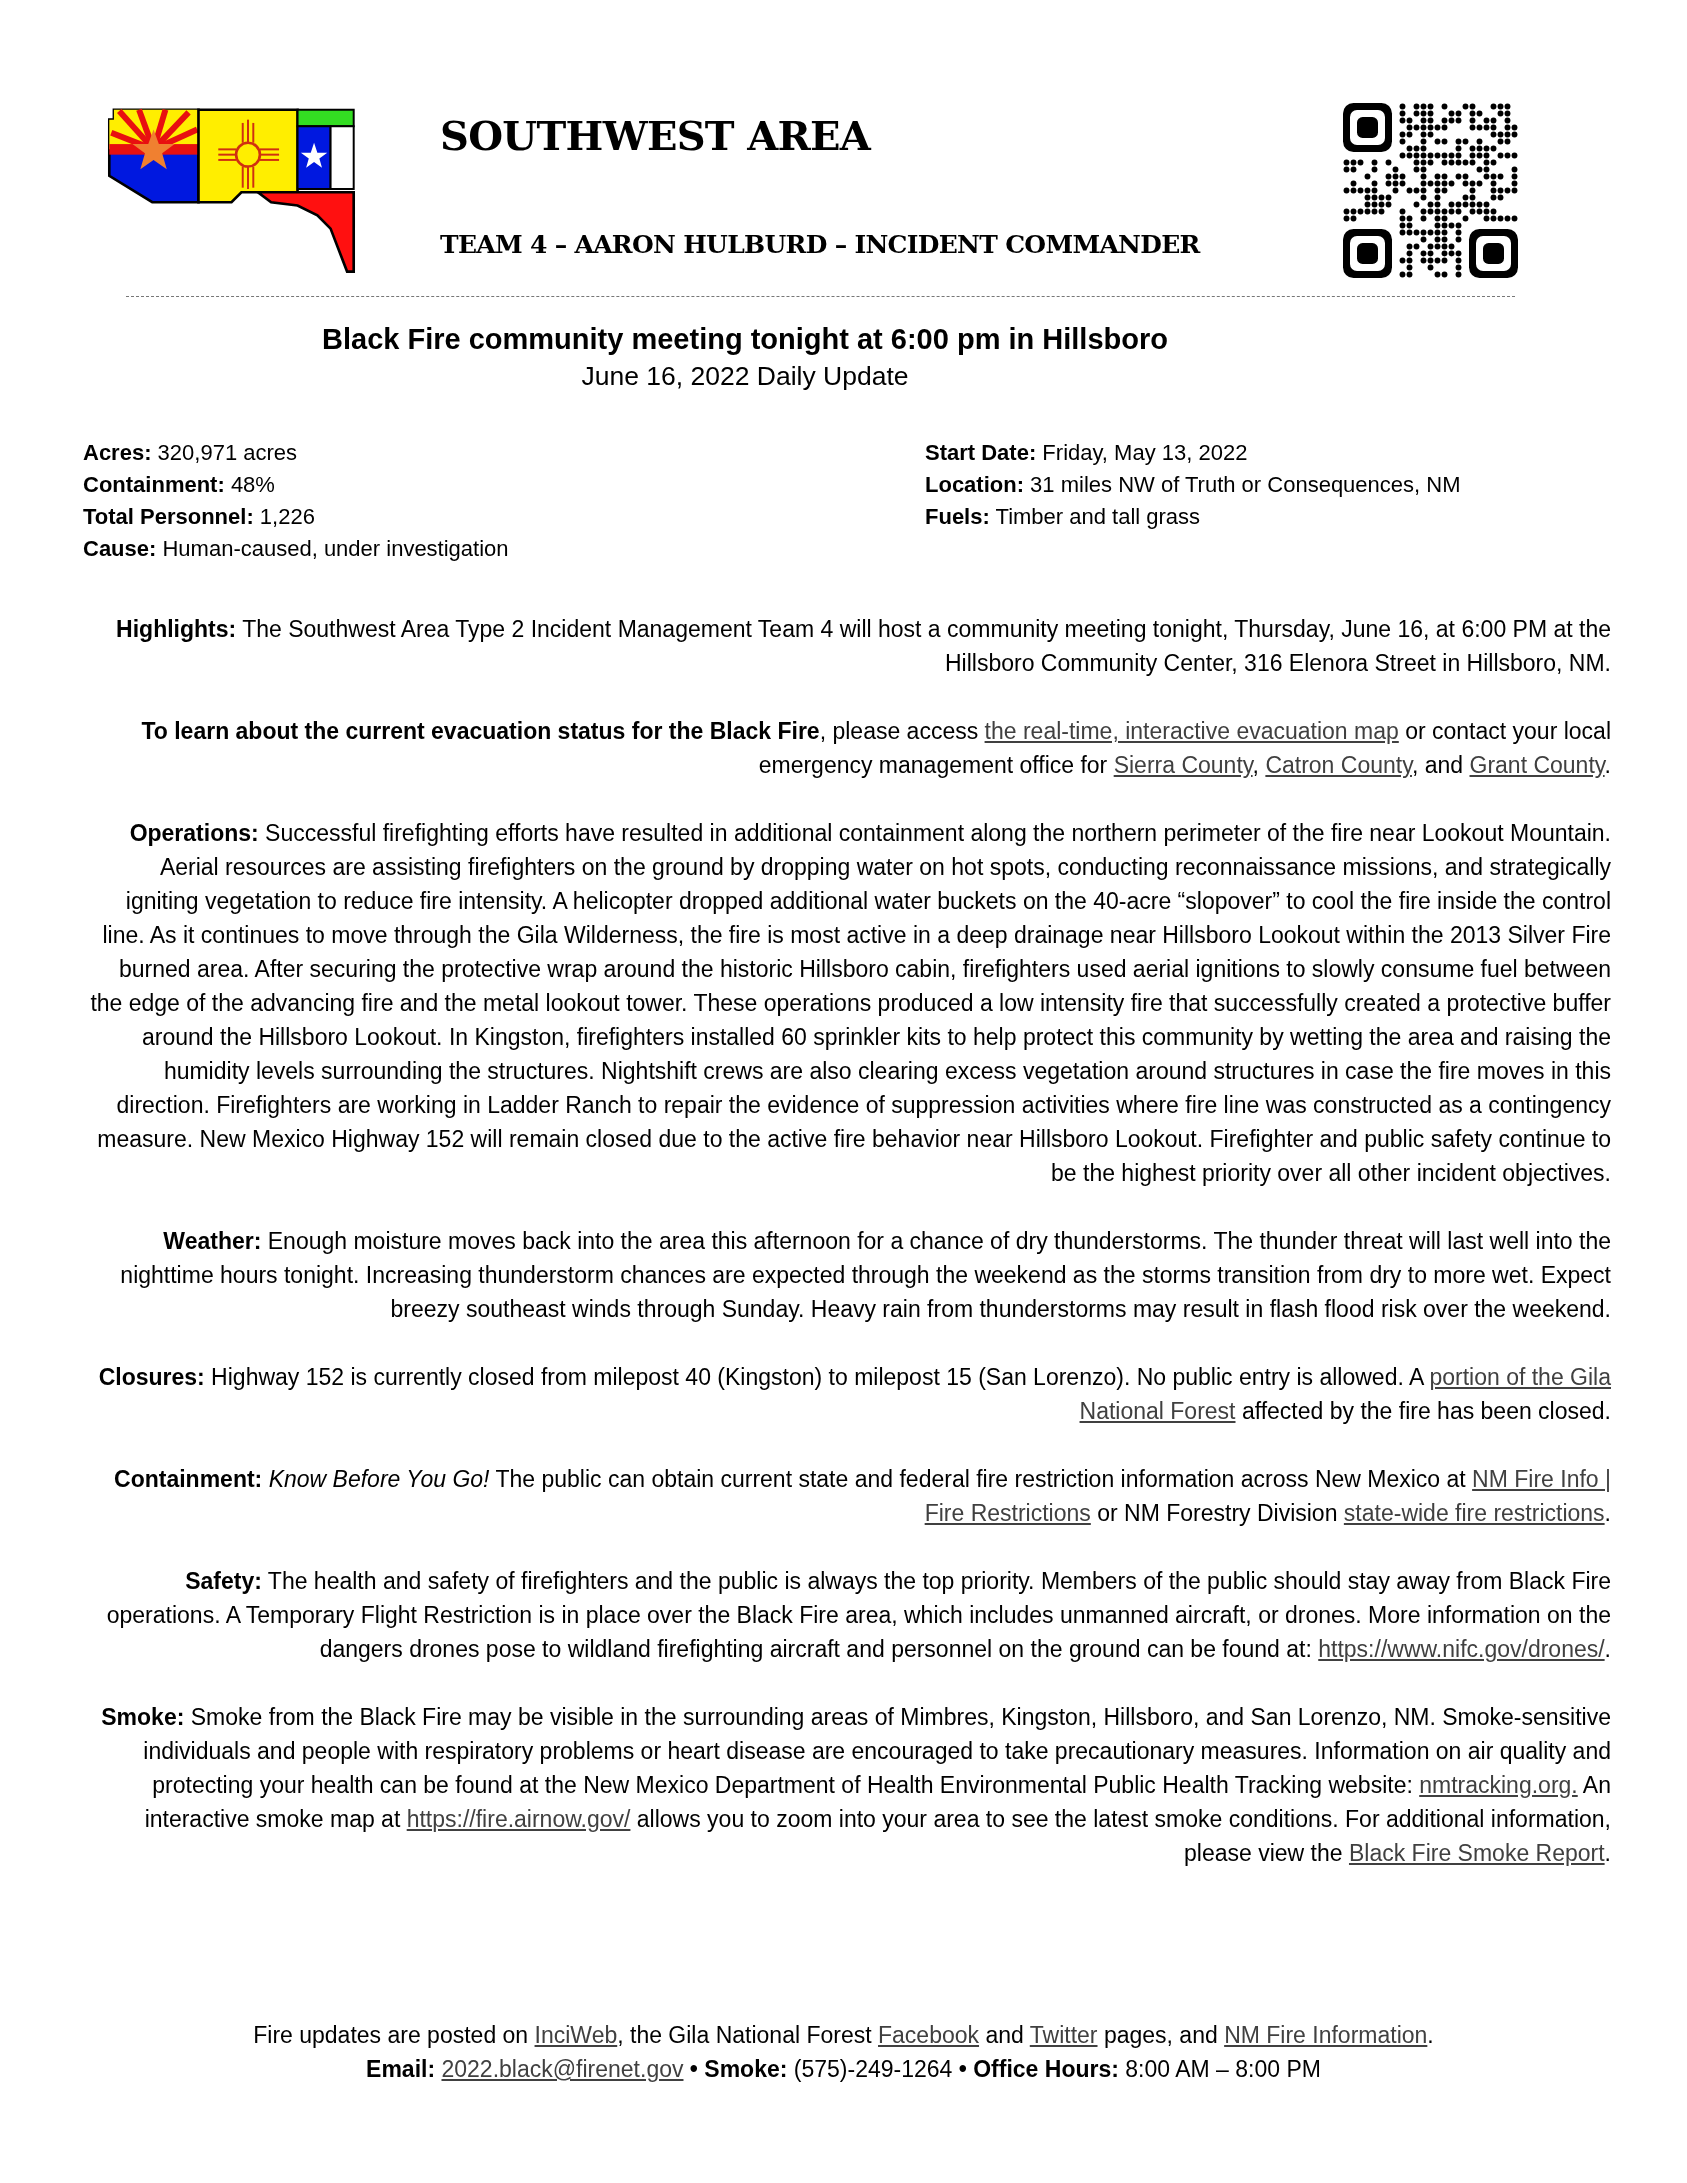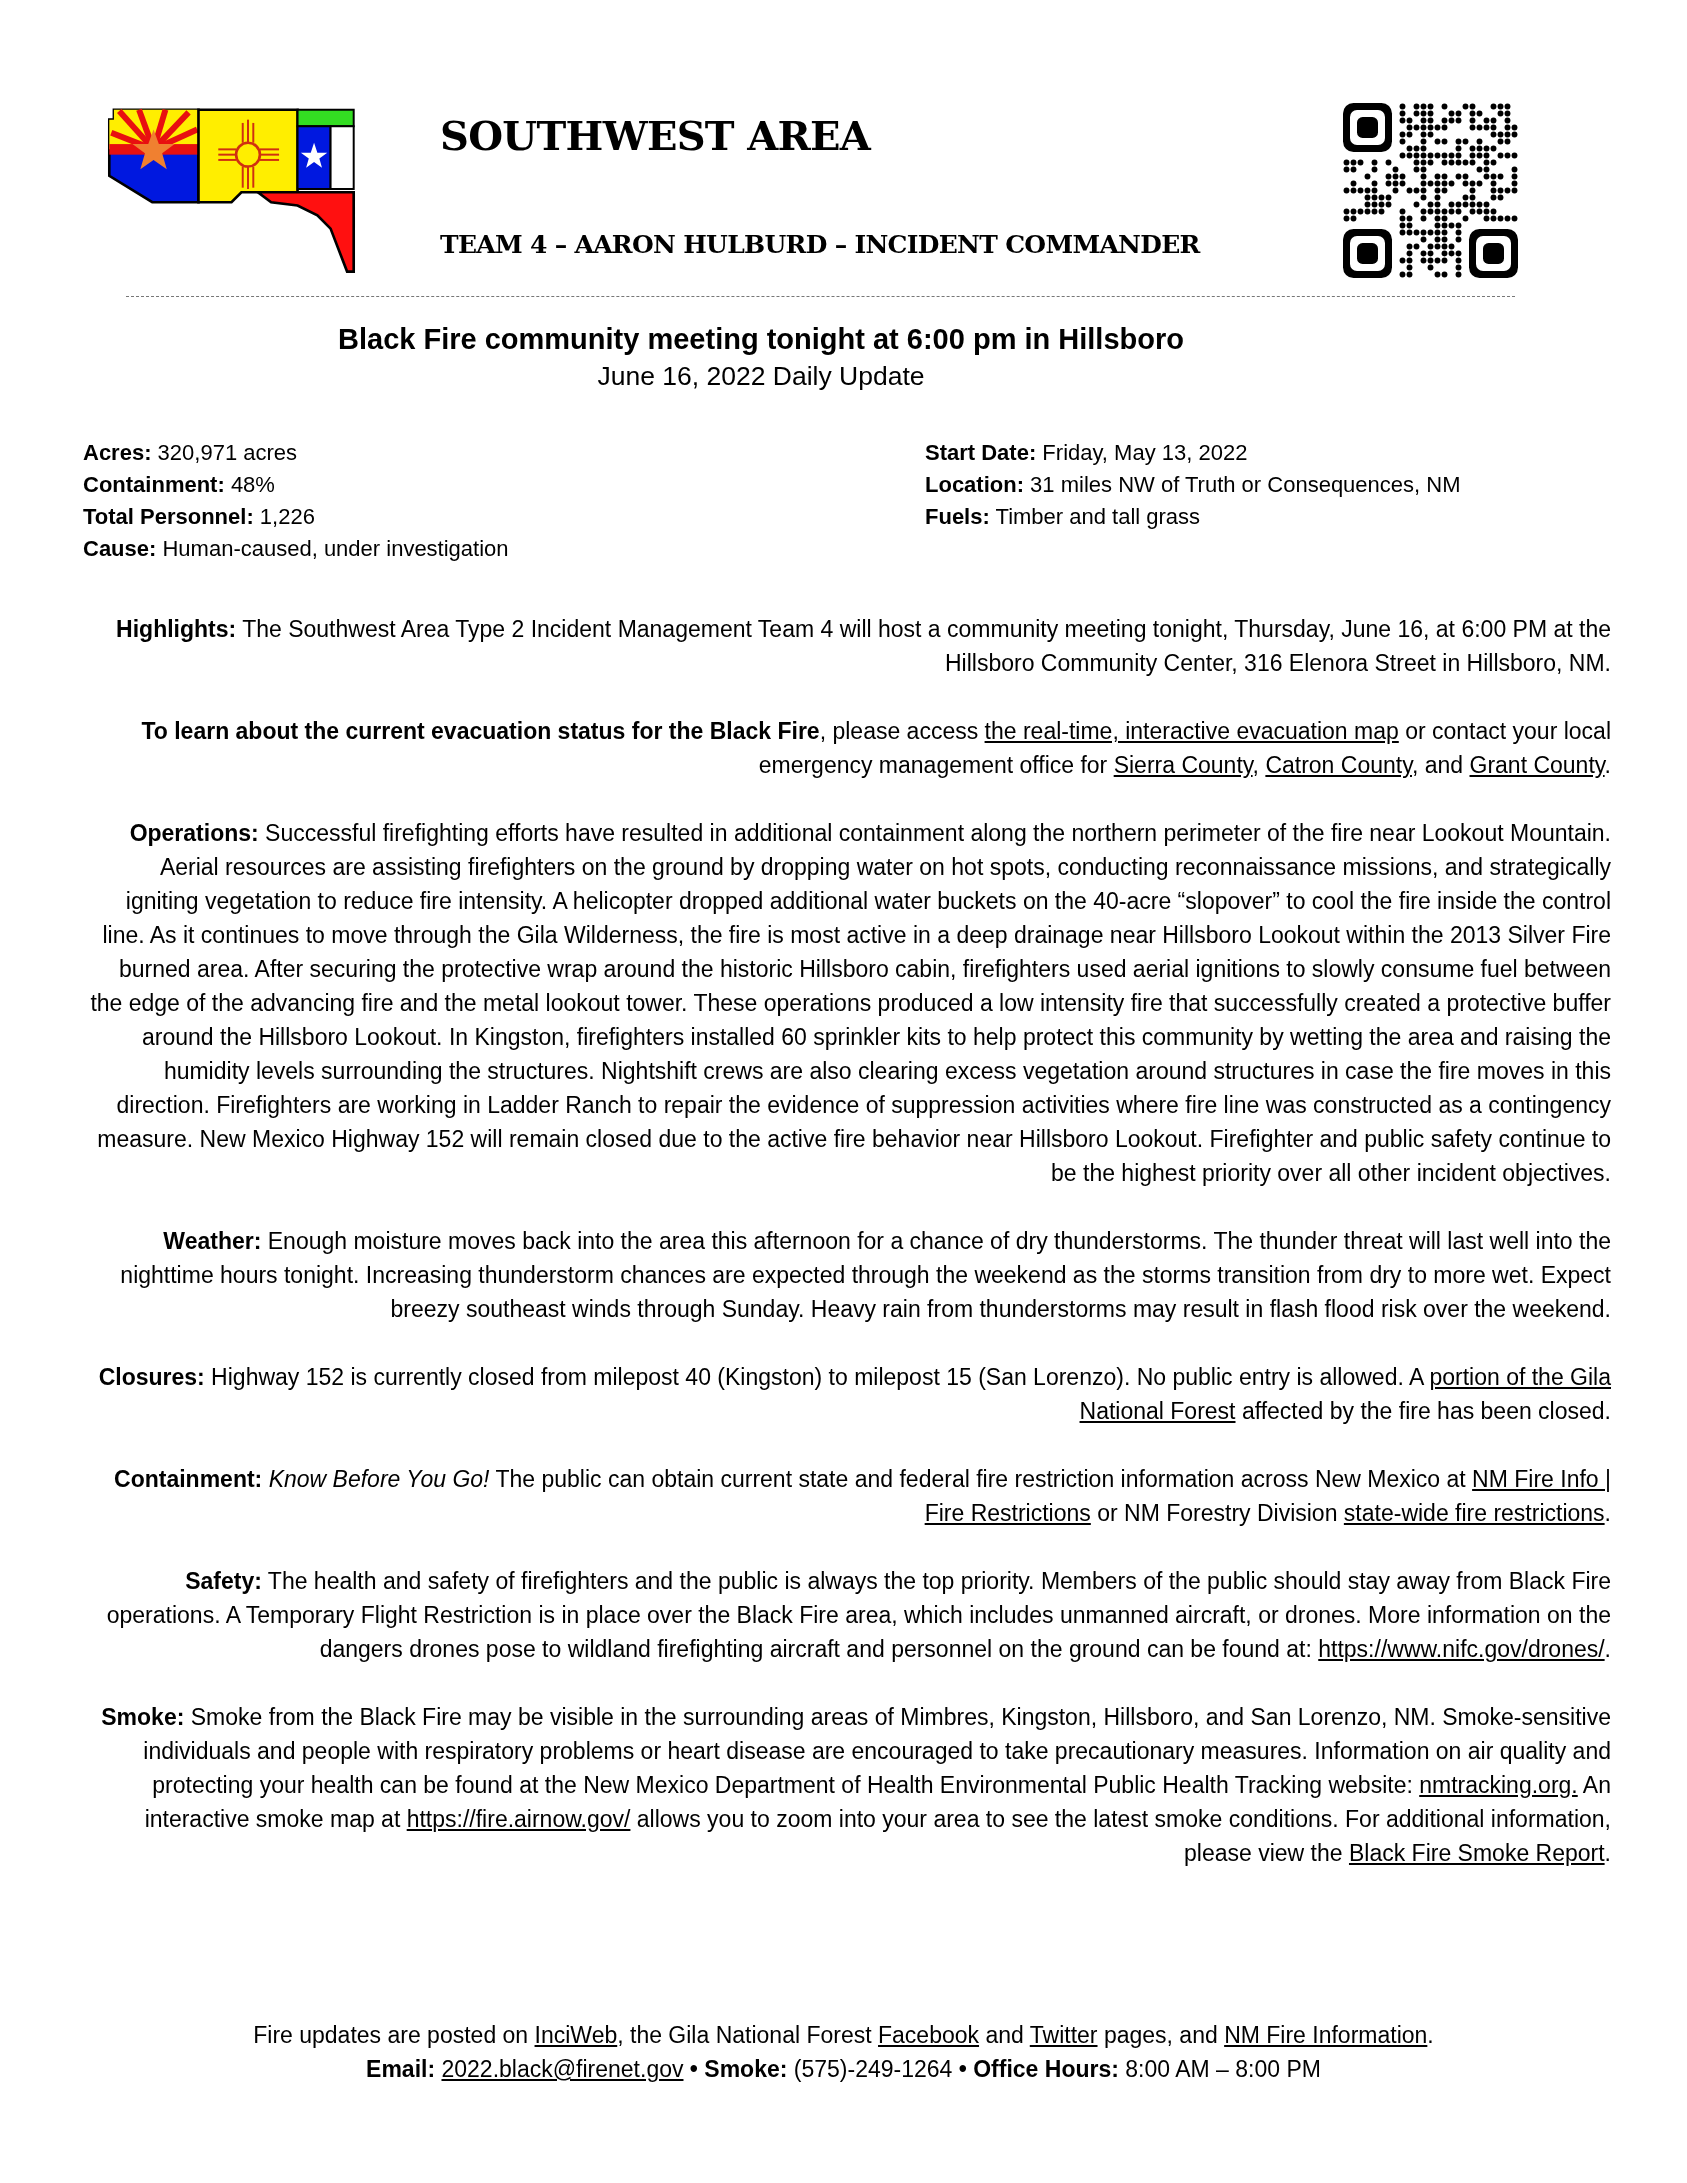--- a/index.html
+++ b/index.html
@@ -5,31 +5,31 @@
   html,body{margin:0;padding:0;background:#fff;}
   body{width:1687px;height:2183px;position:relative;overflow:hidden;font-family:"Liberation Sans",sans-serif;color:#000;}
   .page{position:absolute;left:0;top:0;width:1687px;height:2183px;}
   .logo{position:absolute;left:106px;top:103px;width:251px;height:172px;}
   .hdr{position:absolute;left:404px;font-family:"DejaVu Serif",serif;font-weight:bold;letter-spacing:-0.7px;margin-left:36px;}
   .hdr1{top:112px;font-size:40px;}
   .hdr2{top:171px;font-size:40px;}
   .hdr3{top:230px;font-size:25px;}
   .qr{position:absolute;left:1343px;top:103px;width:175px;height:175px;}
   .divider{position:absolute;left:126px;top:296px;width:1389px;border-top:1.3px dashed #777;}
-  .title{position:absolute;left:16px;width:1490px;text-align:center;}
+  .title{position:absolute;left:0;width:1490px;text-align:center;}
   .t1{top:323px;font-size:29px;font-weight:bold;}
   .t2{top:361px;font-size:26.5px;}
   .stats{position:absolute;top:437px;font-size:22px;line-height:32px;}
   .stats .row b{font-weight:bold;}
   .statsL{left:83px;}
   .statsR{left:925px;}
   .body{position:absolute;left:83px;width:1528px;font-size:23px;line-height:34px;}
   .para{margin:0 0 34px 0;}
   .lbl{font-weight:bold;}
-  a, .lnk{color:#000000;text-decoration:underline;}
+  a, .lnk{color:#404040;text-decoration:underline;}
   .footer{position:absolute;left:0;width:1687px;text-align:center;font-size:23px;line-height:34px;top:2018px;}
 </style>
 </head>
 <body>
 
 <div class="page">
 
   <svg class="logo" viewBox="0 0 380 260">
     <polygon points="12,10 140,10 140,150 70,150 5,110 5,25 12,25" fill="#0018e0" stroke="#000" stroke-width="4"></polygon>
     <polygon points="12,10 140,10 140,70 5,70 5,25 12,25" fill="#ffee00"></polygon>

